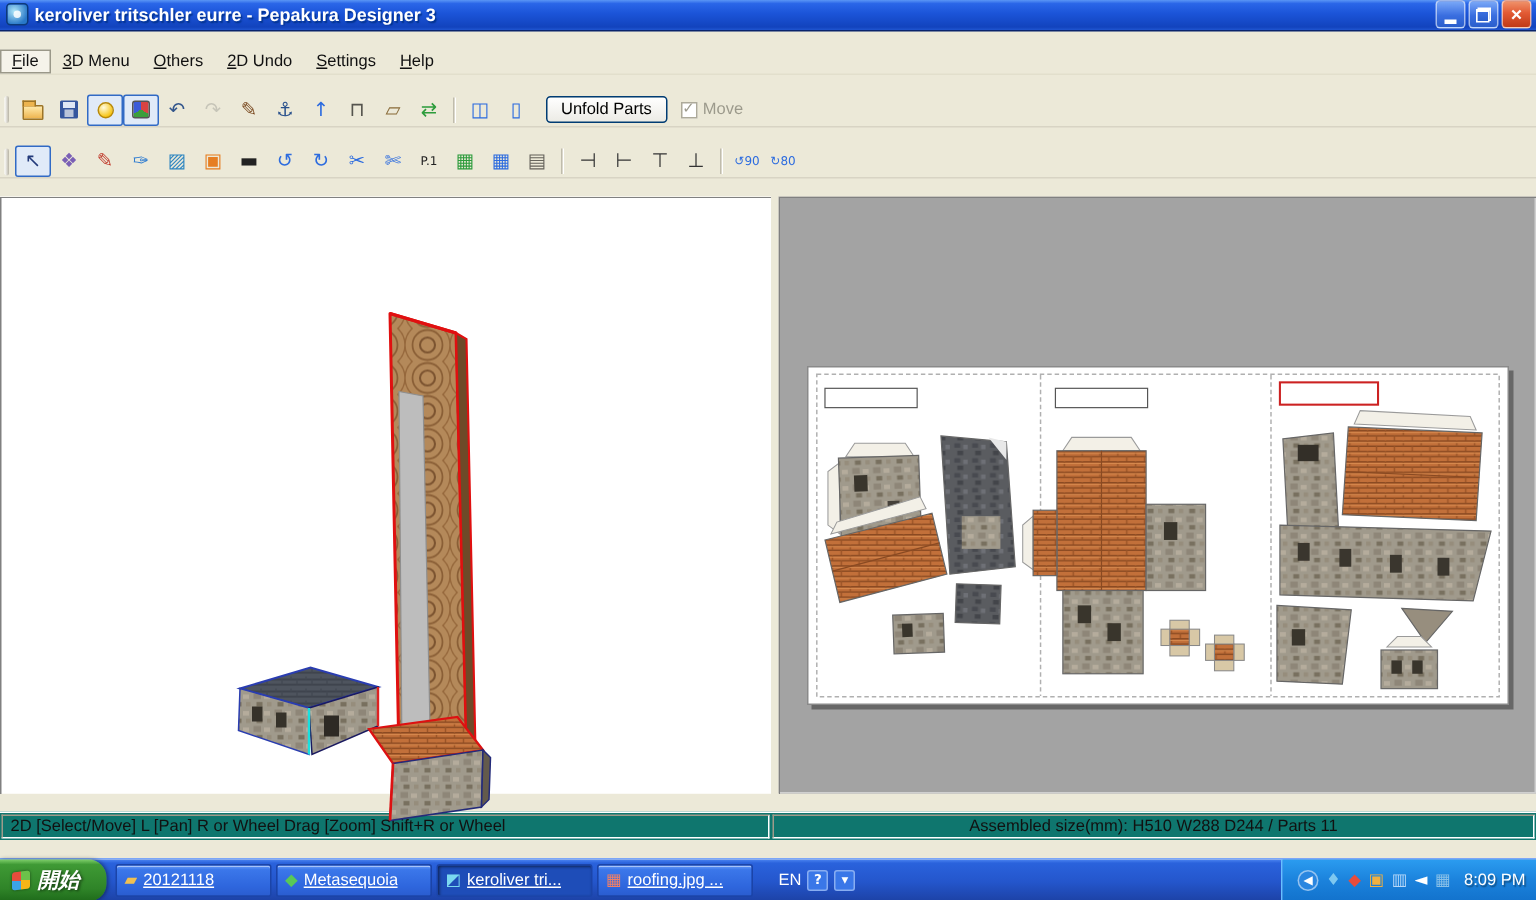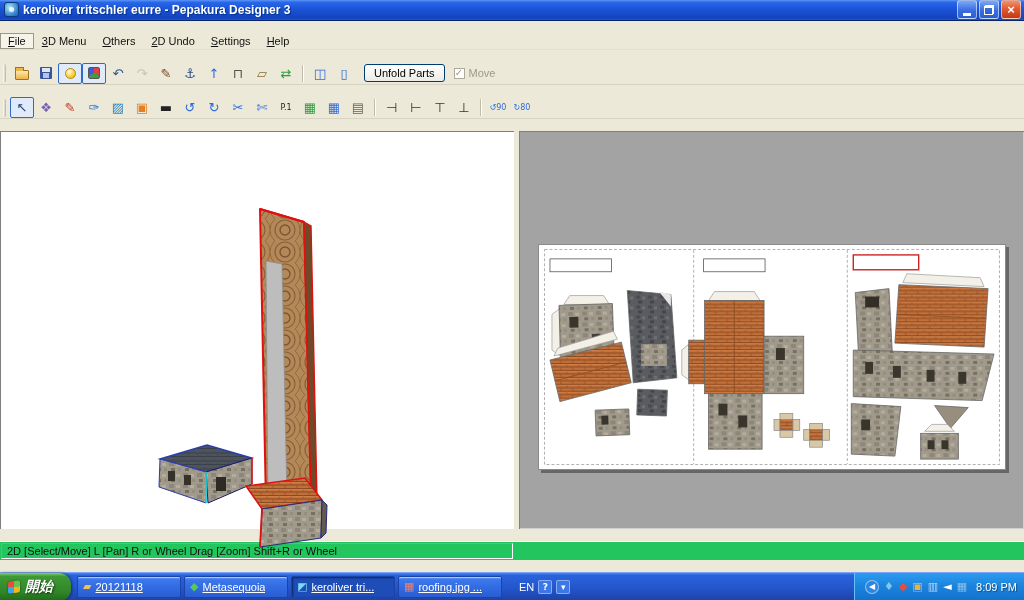--- a/index.html
+++ b/index.html
@@ -79,21 +79,21 @@
   .pane3d { width:514px; background:#fff; position:relative; flex:0 0 auto;
     box-shadow:inset 1px 1px 0 #808080, inset -1px -1px 0 #ffffff; }
   .splitter { width:5px; background:#ece9d8; flex:0 0 auto; }
   .pane2d { flex:1 1 auto; background:#a3a3a3; position:relative;
     box-shadow:inset 1px 1px 0 #808080, inset -1px -1px 0 #d0d0d0; }
   .sheet { position:absolute; left:19px; top:113px; width:468px; height:226px; background:#fff;
     border:1px solid #8a8a8a; box-shadow:3px 3px 0 rgba(55,55,55,.55); }
   .sheet svg, .pane3d svg { position:absolute; left:0; top:0; }
 
   
-  .statusbar { height:20px; display:flex; background:#22c55e; border-top:1px solid #ffffff;
+  .statusbar { height:20px; display:flex; background:#0f766e; border-top:1px solid #ffffff;
     font-size:11px; color:#111; }
   .status-panel { border:1px solid; border-color:#9e9a8a #ffffff #ffffff #9e9a8a; margin:1px;
     padding:1px 5px; white-space:nowrap; overflow:hidden; }
   .status-left { width:512px; flex:0 0 auto; }
   .status-right { flex:1 1 auto; text-align:center; }
 
   
   .taskbar { height:28px; display:flex; align-items:center;
     background:linear-gradient(180deg,#4a83f0 0%,#2a62dc 9%,#2456cc 55%,#1d43a8 100%);
     border-top:1px solid #7ca6f8; }
@@ -424,20 +424,21 @@
             <rect x="391" y="197" width="7" height="9" fill="#39352c"></rect>
             <rect x="405" y="197" width="7" height="9" fill="#39352c"></rect>
           </g>
         </svg>
       </div>
     </div>
   </div>
 
   <div class="statusbar">
     <div class="status-panel status-left">2D [Select/Move] L  [Pan] R or Wheel Drag [Zoom] Shift+R or Wheel</div>
+    <div class="status-panel status-right">Assembled size(mm): H510 W288 D244 / Parts 11</div>
   </div>
 
   <div class="taskbar">
     <button class="start">
       <span class="winflag"></span>
       <span>開始</span>
     </button>
     <div class="task-items" id="taskitems">
         <button class="task-btn">
           <span class="task-icon" style="color: rgb(240, 192, 82);">▰</span>

